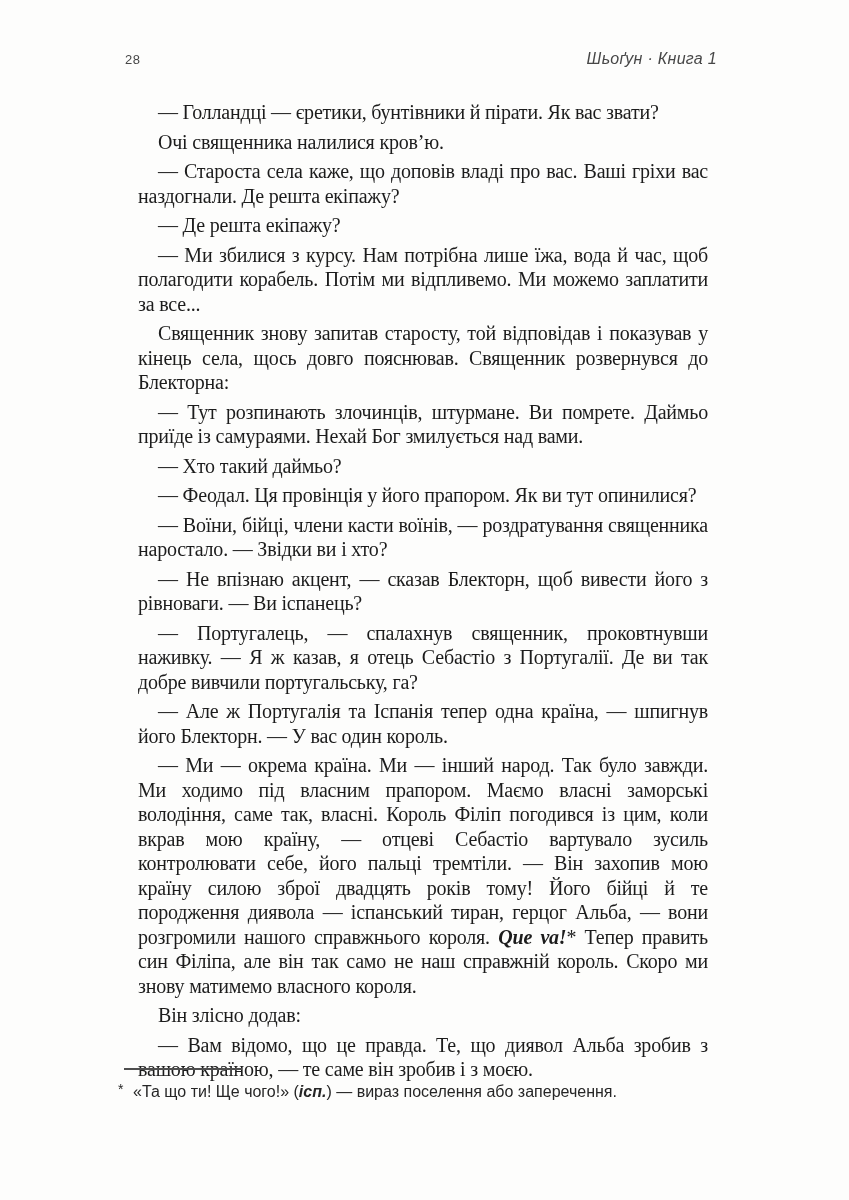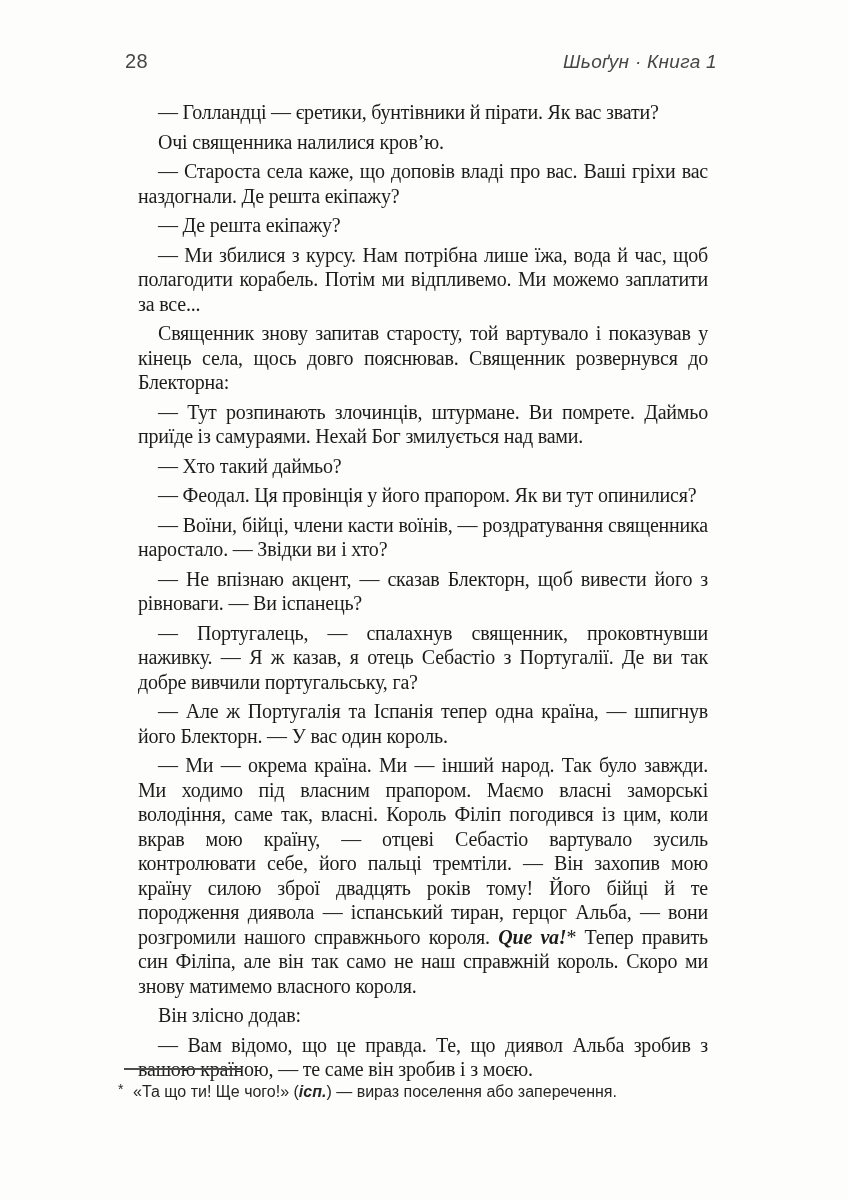--- a/index.html
+++ b/index.html
@@ -24,25 +24,25 @@
     left: 125px;
     top: 50px;
     width: 592px;
     display: flex;
     justify-content: space-between;
     align-items: baseline;
     font-family: "Liberation Sans", sans-serif;
     color: #474747;
   }
   .pagenum {
-    font-size: 20px;
+    font-size: 13px;
     letter-spacing: 0.5px;
   }
   .running {
-    font-size: 19px;
+    font-size: 16px;
     font-style: italic;
     letter-spacing: 0.3px;
   }
   .body-text {
     position: absolute;
     left: 133px;
     top: 95px;
     width: 580px;
     font-size: 20px;
     line-height: 24.5px;
@@ -93,21 +93,21 @@
     <span class="pagenum">28</span>
     <span class="running">Шьоґун · Книга 1</span>
   </header>
 
   <main class="body-text" lang="uk">
       <p class="para"><span>— Голландці — єретики, бунтівники й пірати. Як вас звати?</span></p>
       <p class="para"><span>Очі священника налилися кров’ю.</span></p>
       <p class="para"><span>— Староста села каже, що доповів владі про вас. Ваші гріхи вас наздогнали. Де решта екіпажу?</span></p>
       <p class="para"><span>— Де решта екіпажу?</span></p>
       <p class="para"><span>— Ми збилися з курсу. Нам потрібна лише їжа, вода й час, щоб полагодити корабель. Потім ми відпливемо. Ми можемо заплатити за все...</span></p>
-      <p class="para"><span>Священник знову запитав старосту, той вартувало і показував у кінець села, щось довго пояснював. Священник розвернувся до Блекторна:</span></p>
+      <p class="para"><span>Священник знову запитав старосту, той відповідав і показував у кінець села, щось довго пояснював. Священник розвернувся до Блекторна:</span></p>
       <p class="para"><span>— Тут розпинають злочинців, штурмане. Ви помрете. Даймьо приїде із самураями. Нехай Бог змилується над вами.</span></p>
       <p class="para"><span>— Хто такий даймьо?</span></p>
       <p class="para"><span>— Феодал. Ця провінція у його прапором. Як ви тут опинилися?</span></p>
       <p class="para"><span>— Воїни, бійці, члени касти воїнів, — роздратування священника наростало. — Звідки ви і хто?</span></p>
       <p class="para"><span>— Не впізнаю акцент, — сказав Блекторн, щоб вивести його з рівноваги. — Ви іспанець?</span></p>
       <p class="para"><span>— Португалець, — спалахнув священник, проковтнувши наживку. — Я ж казав, я отець Себастіо з Португалії. Де ви так добре вивчили португальську, га?</span></p>
       <p class="para"><span>— Але ж Португалія та Іспанія тепер одна країна, — шпигнув його Блекторн. — У вас один король.</span></p>
       <p class="para"><span>— Ми — окрема країна. Ми — інший народ. Так було завжди. Ми ходимо під власним прапором. Маємо власні заморські володіння, саме так, власні. Король Філіп погодився із цим, коли вкрав мою країну, — отцеві Себастіо вартувало зусиль контролювати себе, його пальці тремтіли. — Він захопив мою країну силою зброї двадцять років тому! Його бійці й те породження диявола — іспанський тиран, герцог Альба, — вони розгромили нашого справжнього короля. </span><span class="it">Que va!</span><span>* Тепер править син Філіпа, але він так само не наш справжній король. Скоро ми знову матимемо власного короля.</span></p>
       <p class="para"><span>Він злісно додав:</span></p>
       <p class="para"><span>— Вам відомо, що це правда. Те, що диявол Альба зробив з вашою країною, — те саме він зробив і з моєю.</span></p>

